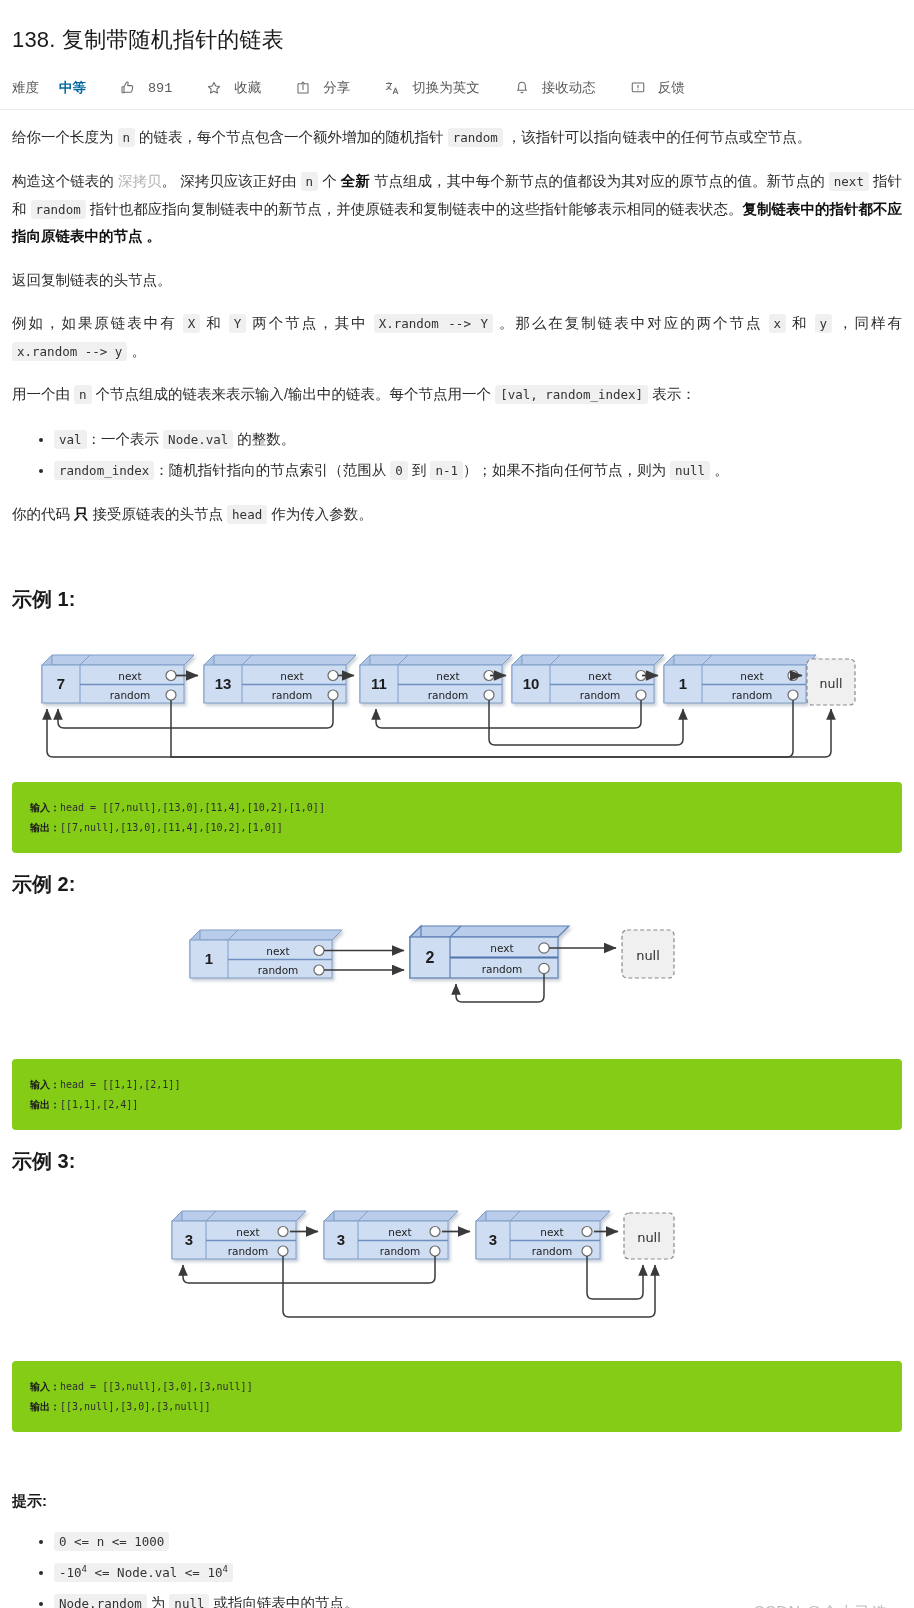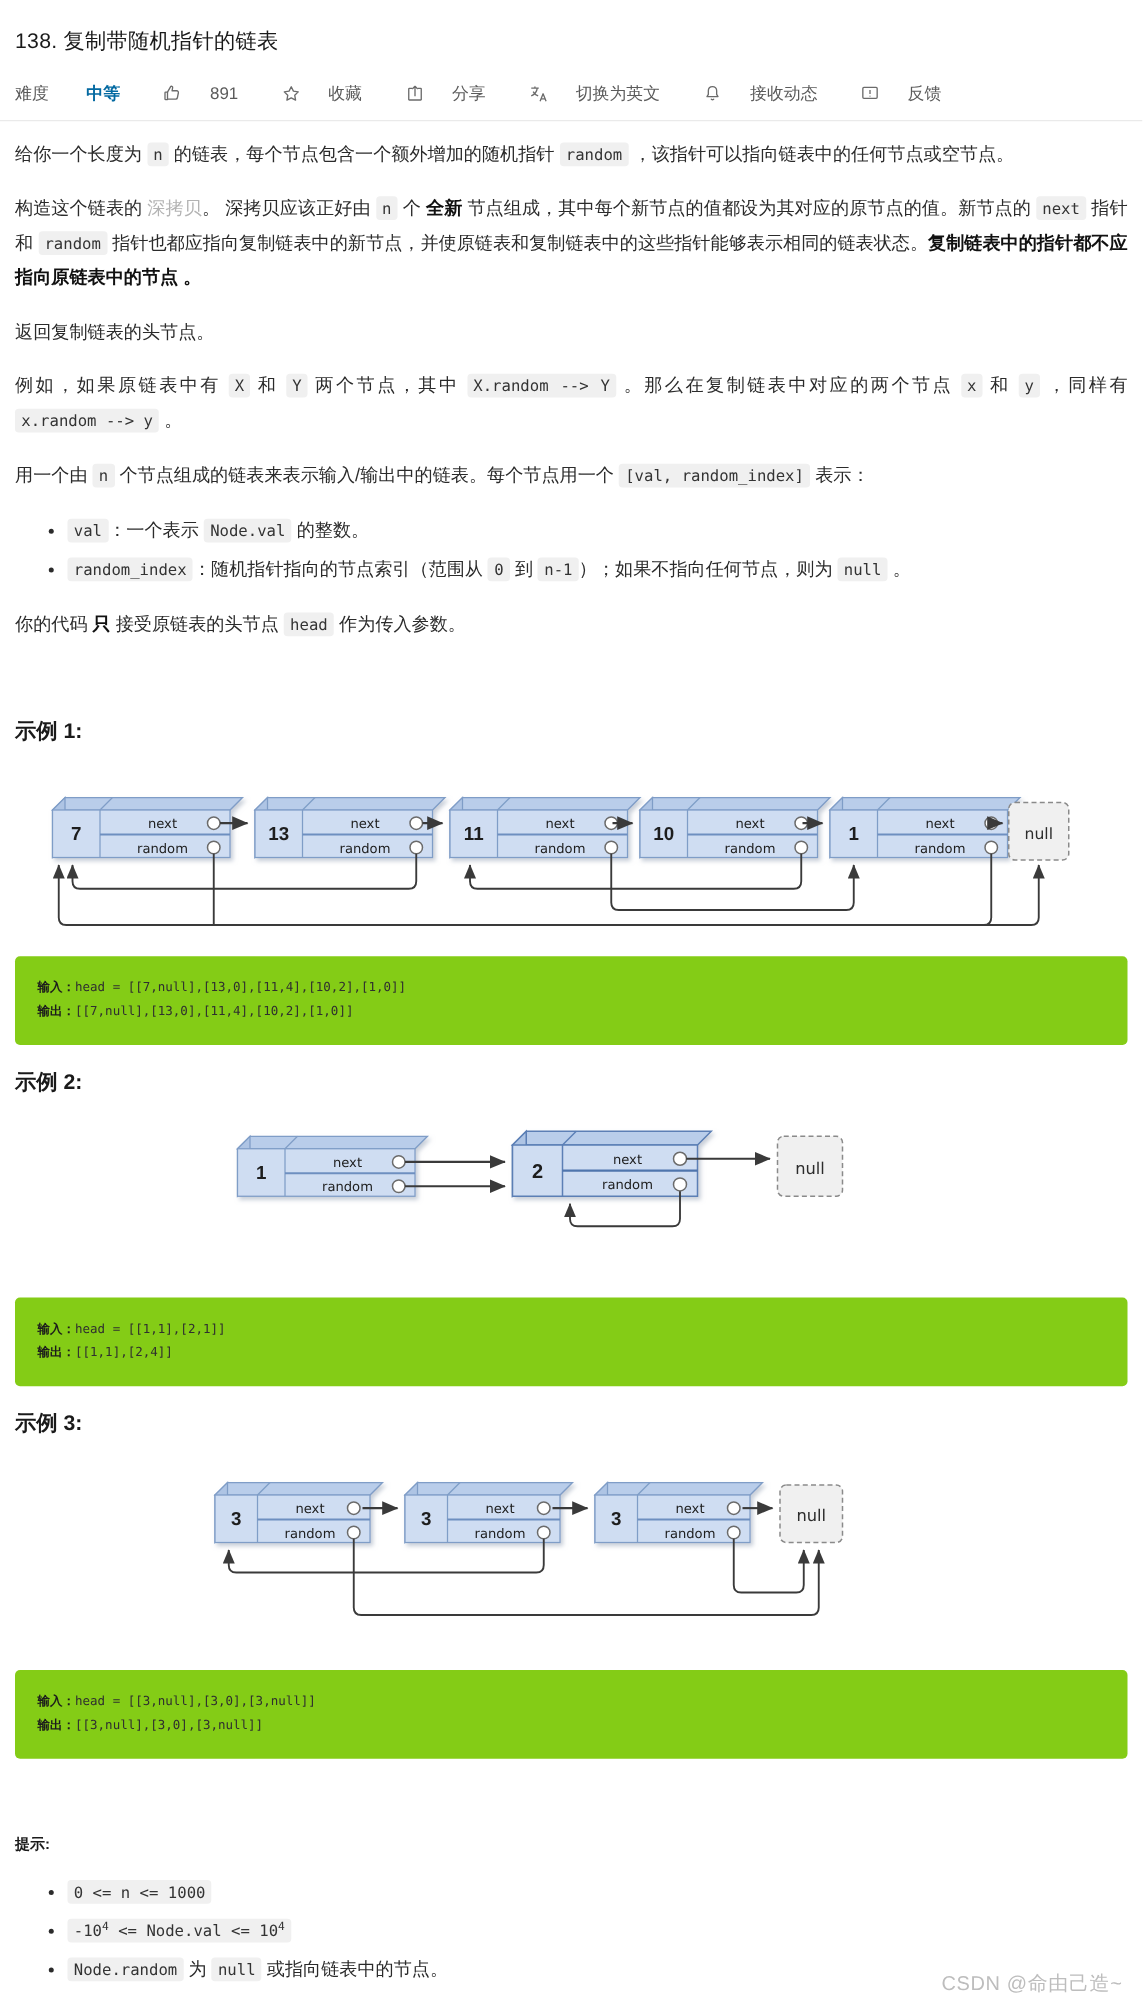--- a/index.html
+++ b/index.html
@@ -9,41 +9,42 @@
   body {
     width: 914px;
     font-family: "Liberation Sans", sans-serif;
     color: #262626;
     -webkit-font-smoothing: antialiased;
   }
   .page { position: relative; width: 914px; min-height: 1608px; overflow: hidden; }
 
   
   .title {
-    font-size: 17px;
+    font-size: 22px;
     font-weight: 400;
     color: #1a1a1a;
     padding: 10px 12px 0 12px;
     letter-spacing: .2px;
   }
   .meta-bar {
     display: flex;
     align-items: center;
     gap: 0px;
     padding: 10px 12px 12px 12px;
     font-size: 13.5px;
     color: #5b5b5b;
   }
   .meta-item {
     display: flex;
     align-items: center;
-    gap: 22px;
+    gap: 12px;
     margin-right: 34px;
     white-space: nowrap;
     cursor: pointer;
+    font-family: Liberation Mono, monospace;
   }
   .meta-item.static { cursor: default; }
   .meta-label { color: #595959; }
   .meta-diff { color: #0369a1; font-weight: 600; margin-left: 8px; }
   .meta-count { color: #5b5b5b; }
   .ico { display: inline-block; width: 16px; height: 16px; flex: 0 0 16px; }
   .ico svg { display: block; width: 16px; height: 16px; }
 
   hr.sep {
     border: none;
@@ -75,21 +76,21 @@
   ul.bullets {
     margin: 16px 0 16px 0;
     padding-left: 42px;
     font-size: 14.5px;
     line-height: 2.0;
     color: #2b2b2b;
   }
   ul.bullets li { margin-bottom: 2px; }
 
   h4.ex {
-    font-size: 17px;
+    font-size: 20px;
     font-weight: 700;
     margin: 0 0 14px 0;
     color: #1a1a1a;
   }
 
   
   pre.codeblock {
     background: #84cc16;
     border-radius: 4px;
     margin: 0 0 18px 0;
@@ -104,21 +105,21 @@
   pre.codeblock .lbl { font-family: "Liberation Sans", sans-serif; font-weight: 700; color: #1c1c1c; }
 
   
   .diagram { margin: 0 0 10px 0; }
   .diagram svg { display: block; }
 
   .spacer-lg { height: 42px; }
   .spacer-md { height: 22px; }
   .spacer-sm { height: 10px; }
 
-  h4.hint-title { font-size: 12px; font-weight: 700; margin: 0 0 16px 0; color: #1a1a1a;}
+  h4.hint-title { font-size: 15px; font-weight: 700; margin: 0 0 16px 0; color: #1a1a1a;}
 
   .watermark {
     position: absolute;
     right: 16px;
     bottom: 10px;
     font-size: 16px;
     color: #bdbdbd;
     font-family: "Liberation Sans", sans-serif;
     letter-spacing: .5px;
   }

